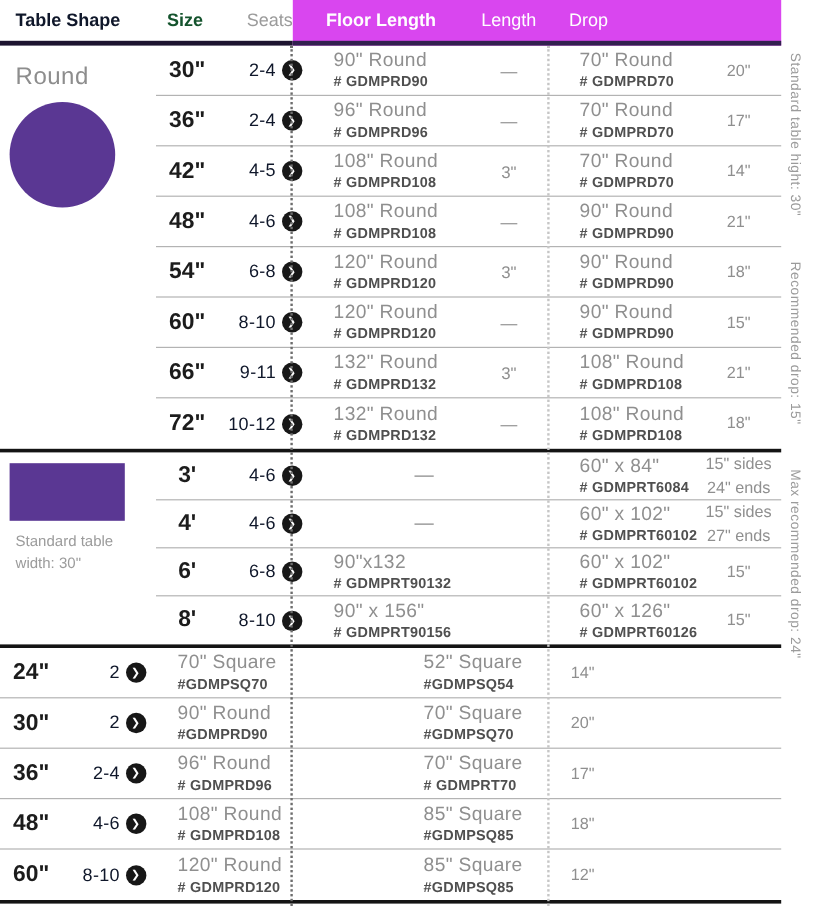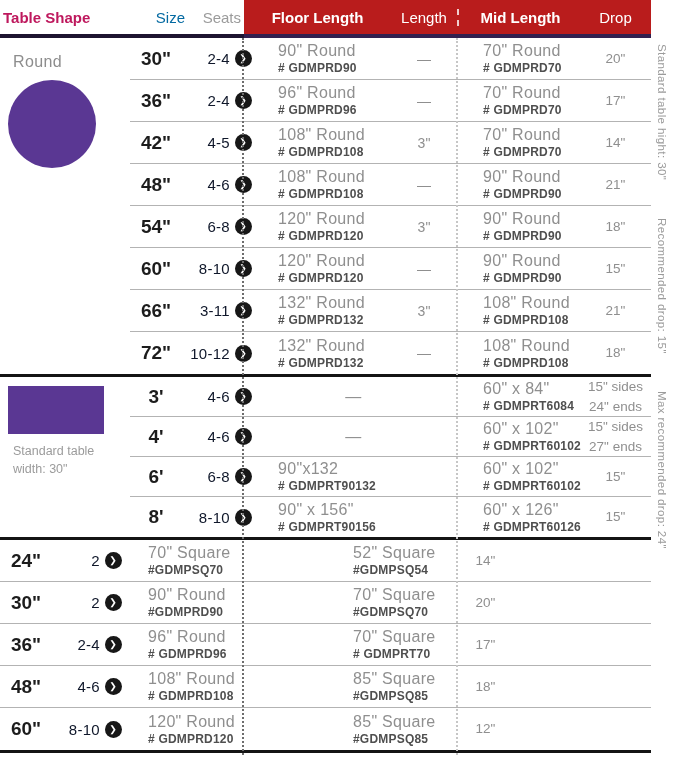--- a/index.html
+++ b/index.html
@@ -3,39 +3,39 @@
 <meta charset="utf-8">
 <style>
   html,body{margin:0;padding:0;background:#fff;}
   .page{position:relative;width:679px;height:759px;background:#fff;overflow:hidden;
         font-family:"Liberation Sans",sans-serif;}
   
   .header{display:flex;height:38px;width:679px;}
   .h-left{width:244px;display:flex;align-items:center;box-sizing:border-box;
           border-bottom:4px solid #1d1430;background:#fff;}
   .h-cell{font-size:15px;}
-  .h-shape{width:130px;padding-left:3px;font-weight:bold;color:#be185d;}
-  .h-size{width:52px;text-align:right;font-weight:normal;color:#0369a1;}
+  .h-shape{width:130px;padding-left:13px;font-weight:bold;color:#0f172a;}
+  .h-size{width:52px;text-align:left;font-weight:bold;color:#14532d;}
   .h-seats{width:56px;text-align:right;color:#9b9b9b;}
   .h-right{width:407px;display:flex;align-items:center;color:#fff;box-sizing:border-box;
            border-bottom:4px solid #32204f;}
   .h-floor{width:147px;text-align:center;font-weight:bold;}
   .h-puddle{width:66px;text-align:center;}
   .h-mid{width:125px;text-align:center;font-weight:bold;box-sizing:border-box;
          border-left:2px dashed rgba(255,255,255,.78);}
   .h-drop{width:67px;text-align:center;}
   
   .dotline{position:absolute;top:38px;bottom:4px;width:0;}
   .dl1{left:242px;border-left:2px dotted #6d6d6d;}
   .dl2{left:456px;border-left:2px dotted #c6c6c6;}
   
   #sections{width:651px;}
   .section{display:flex;border-bottom:3px solid #141414;}
   .shape-col{width:130px;box-sizing:border-box;}
-  .shape-label{font-size:16px;color:#8d8d8d;letter-spacing:.4px;margin:15px 0 0 13px;}
+  .shape-label{font-size:20px;color:#8d8d8d;letter-spacing:.4px;margin:15px 0 0 13px;}
   .fig{display:block;}
   .fig-circle{width:88px;height:88px;border-radius:50%;margin:9px 0 0 8px;}
   .fig-rect{width:96px;height:48px;margin:9px 0 0 8px;}
   .fig-square{width:74px;height:74px;margin:10px 0 0 15px;}
   .shape-caption{font-size:12.5px;color:#9b9b9b;margin:9px 0 0 13px;width:88px;line-height:1.4;}
   .rows{flex:1;display:flex;flex-direction:column;}
   .row{display:flex;align-items:center;box-sizing:border-box;border-bottom:1px solid #b3b3b3;}
   .row:last-child{border-bottom:none;}
   .c-size{width:52px;text-align:center;font-weight:bold;font-size:19px;color:#1c1c1c;}
   .c-seats{width:48px;text-align:right;font-size:15px;color:#0f172a;letter-spacing:.3px;}
@@ -58,24 +58,23 @@
 <body>
 
 <div class="page">
 
   <div class="header">
     <div class="h-left">
       <div class="h-cell h-shape">Table Shape</div>
       <div class="h-cell h-size">Size</div>
       <div class="h-cell h-seats">Seats</div>
     </div>
-    <div class="h-right" id="hdr-purple" style="background: #b91c1c;">
+    <div class="h-right" id="hdr-purple" style="background: #d946ef;">
       <div class="h-cell h-floor">Floor Length</div>
       <div class="h-cell h-puddle">Length</div>
-      <div class="h-cell h-mid">Mid Length</div>
       <div class="h-cell h-drop">Drop</div>
     </div>
   </div>
 
   <div class="dotline dl1"></div>
   <div class="dotline dl2"></div>
 
   <div id="sections">
       <div class="section">
         <div class="shape-col">
@@ -192,21 +191,21 @@
             <div class="c-mid">
               <div class="val">90" Round</div>
               <div class="sku"># GDMPRD90</div>
             </div>
             <div class="c-drop">
               <div class="drop-line">15"</div>
             </div>
           </div>
           <div class="row" style="height: 42px;">
             <div class="c-size">66"</div>
-            <div class="c-seats">3-11</div>
+            <div class="c-seats">9-11</div>
             <div class="c-arrow">
               <span class="arrow">❯</span>
             </div>
             <div class="c-floor">
               <div class="val">132" Round</div>
               <div class="sku"># GDMPRD132</div>
             </div>
             <div class="c-puddle">3"</div>
             <div class="c-mid">
               <div class="val">108" Round</div>

